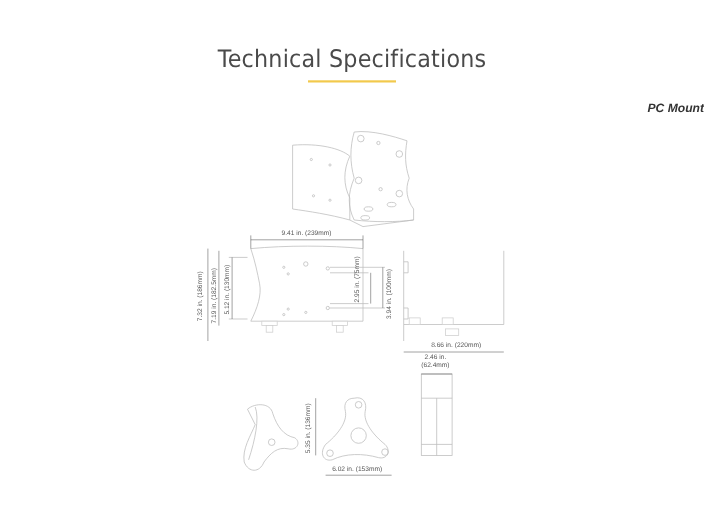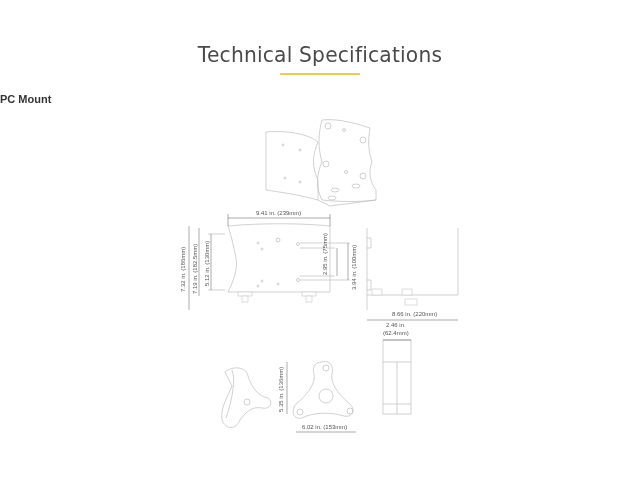--- a/index.html
+++ b/index.html
@@ -1,19 +1,19 @@
 <!DOCTYPE html>
 <html><head>
   <meta charset="utf-8">
   <style>
     html, body { margin:0; padding:0; background:#ffffff; }
     body { width:640px; height:480px; position:relative; overflow:hidden; font-family:"Liberation Sans", sans-serif; color:#444; }
     .title { position:absolute; left:0; width:640px; top:42px; text-align:center; font-size:22px; font-weight:300; color:#4a4a4a; letter-spacing:0.2px; font-family:"DejaVu Sans", sans-serif; font-weight:normal; transform:scaleX(0.92); }
     .rule { position:absolute; left:280px; top:73px; width:80px; height:2px; background:#f2c94c; }
-    .subtitle { position:absolute; left:0; width:640px; top:93px; text-align:left; font-size:11px; font-weight:bold; color:#333; }
+    .subtitle { position:absolute; left:0; width:640px; top:93px; text-align:right; font-size:11px; font-weight:bold; color:#333;font-style:italic; }
     .dim { position:absolute; font-size:6px; color:#555; white-space:nowrap; font-family:"Liberation Sans", sans-serif; }
     .vert { transform-origin:left top; transform:rotate(-90deg); }
     svg { position:absolute; left:0; top:0; }
     .ln { stroke:#bdbdbd; fill:none; stroke-width:0.7; }
     .ln2 { stroke:#cfcfcf; fill:#fff; stroke-width:0.7; }
     .dl { stroke:#555; stroke-width:0.5; fill:none; }
   </style>
 </head>
 <body>
 

